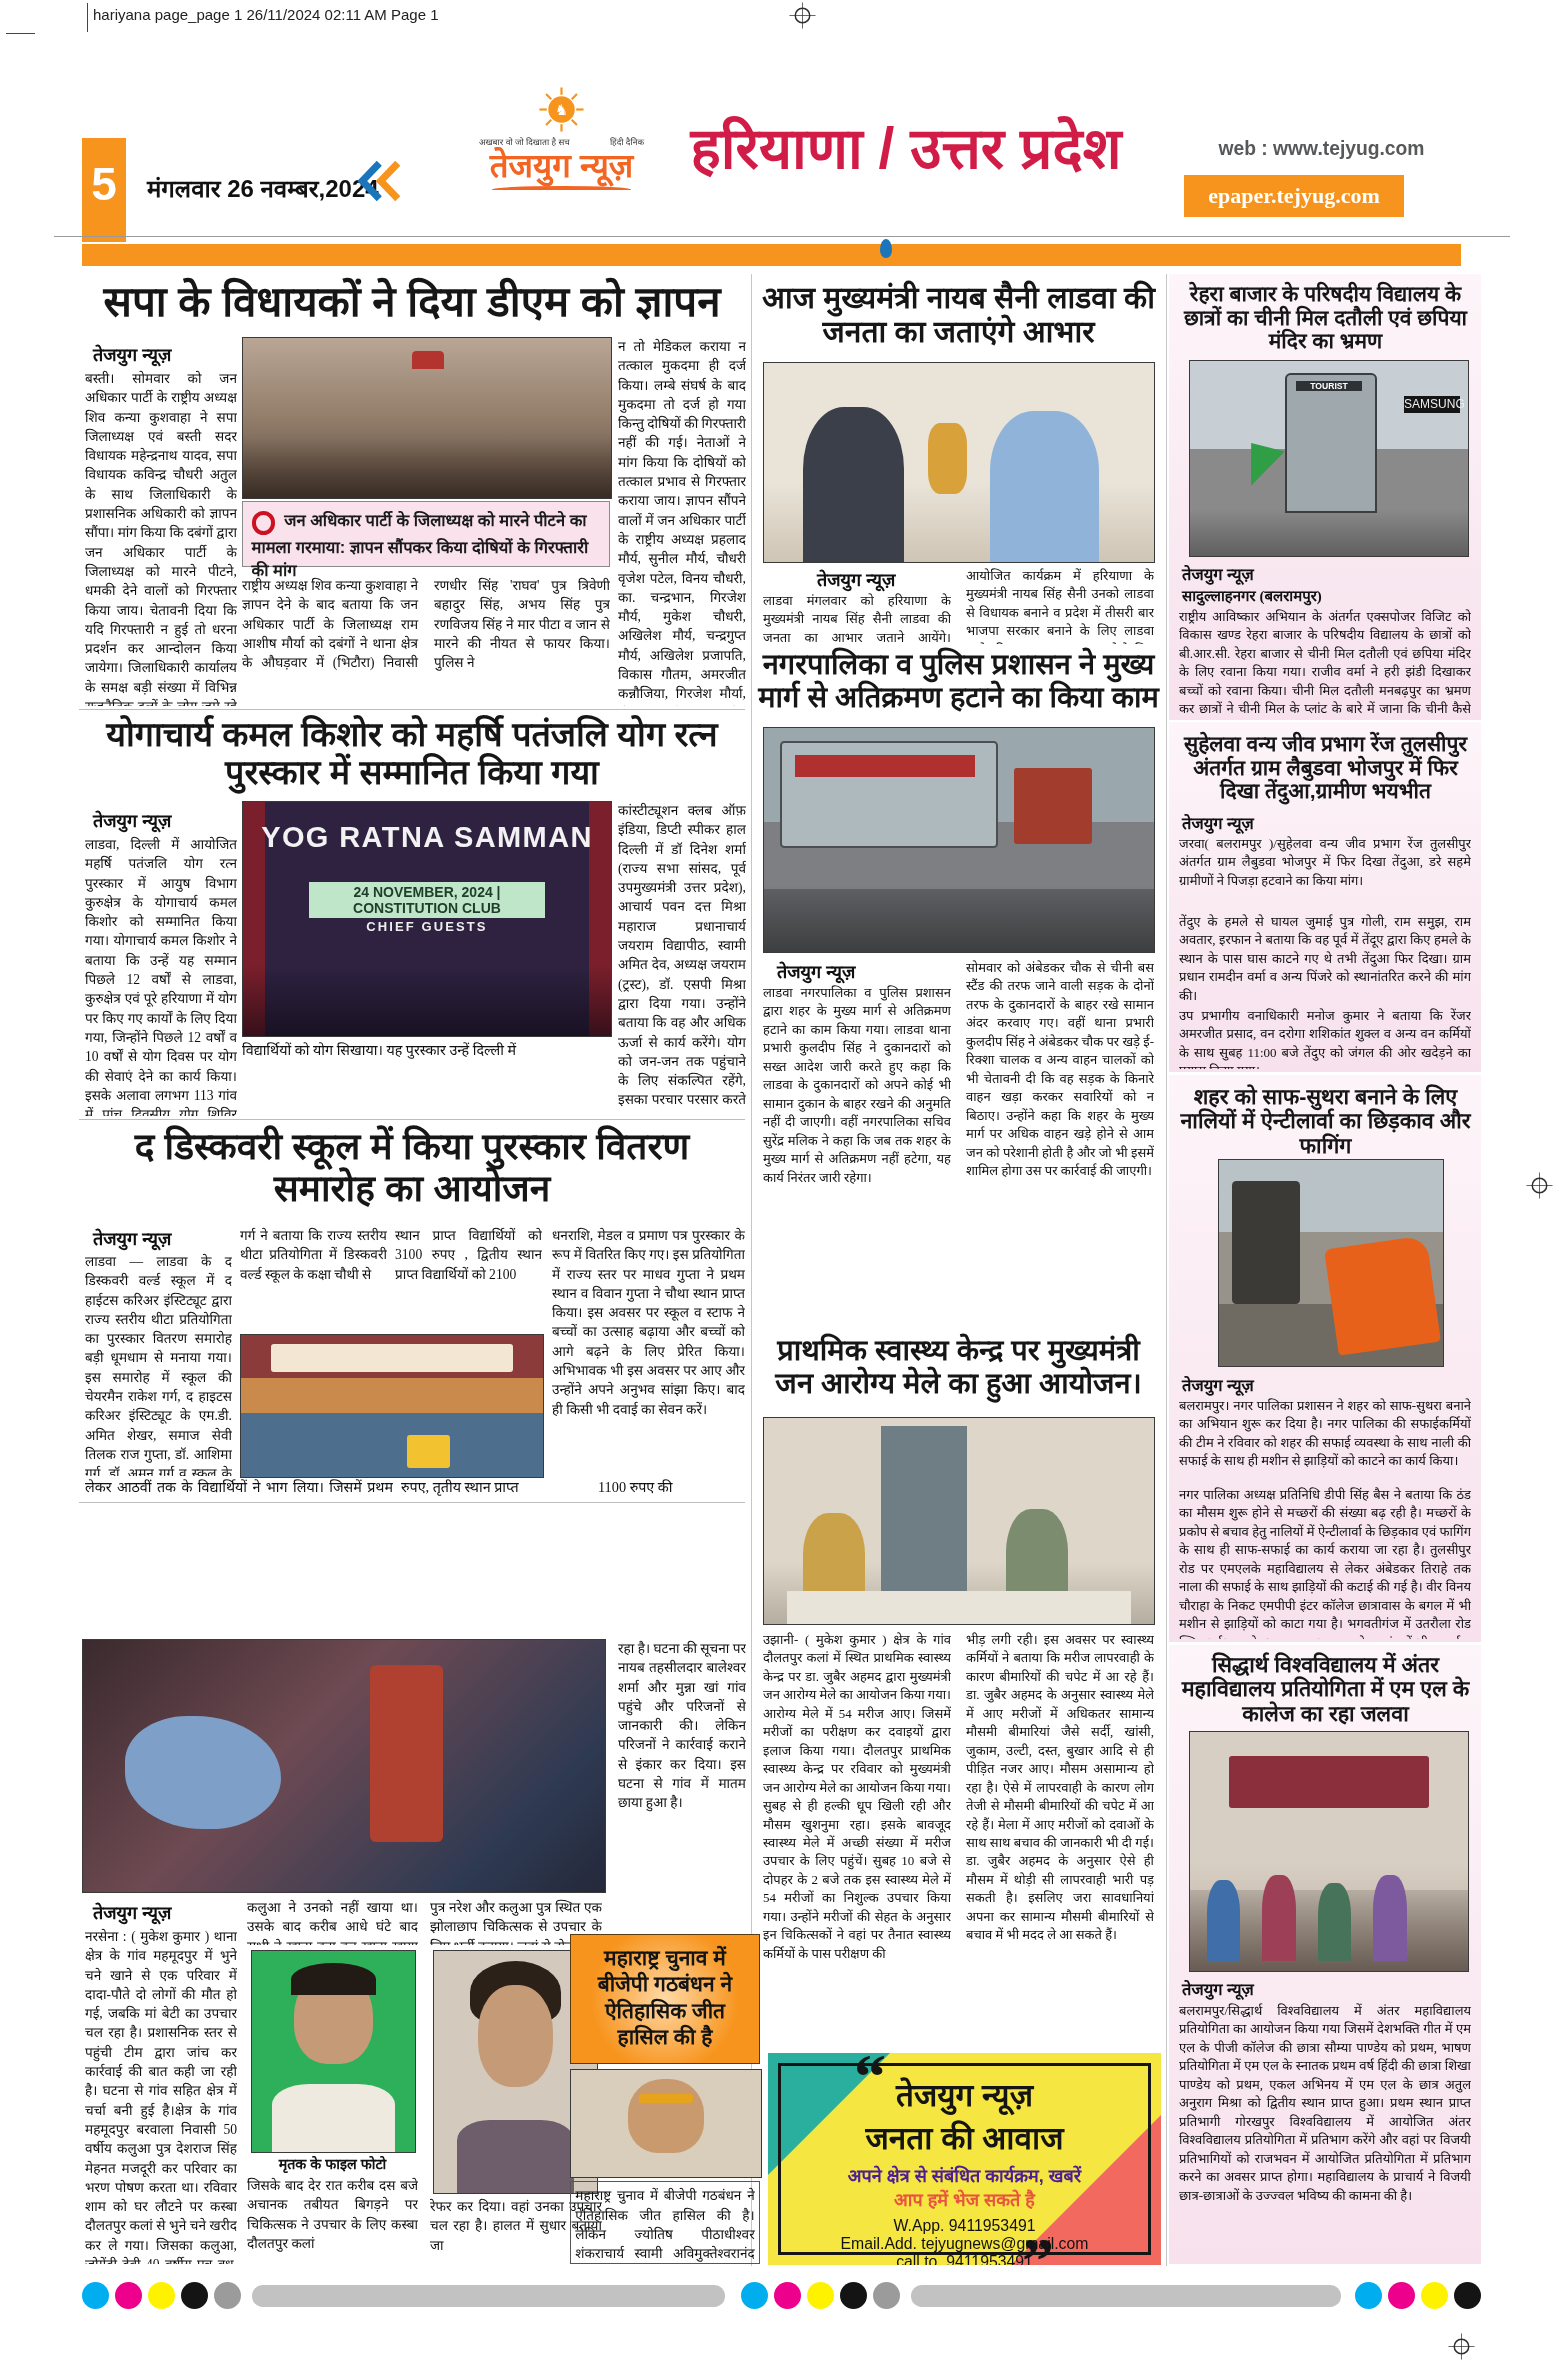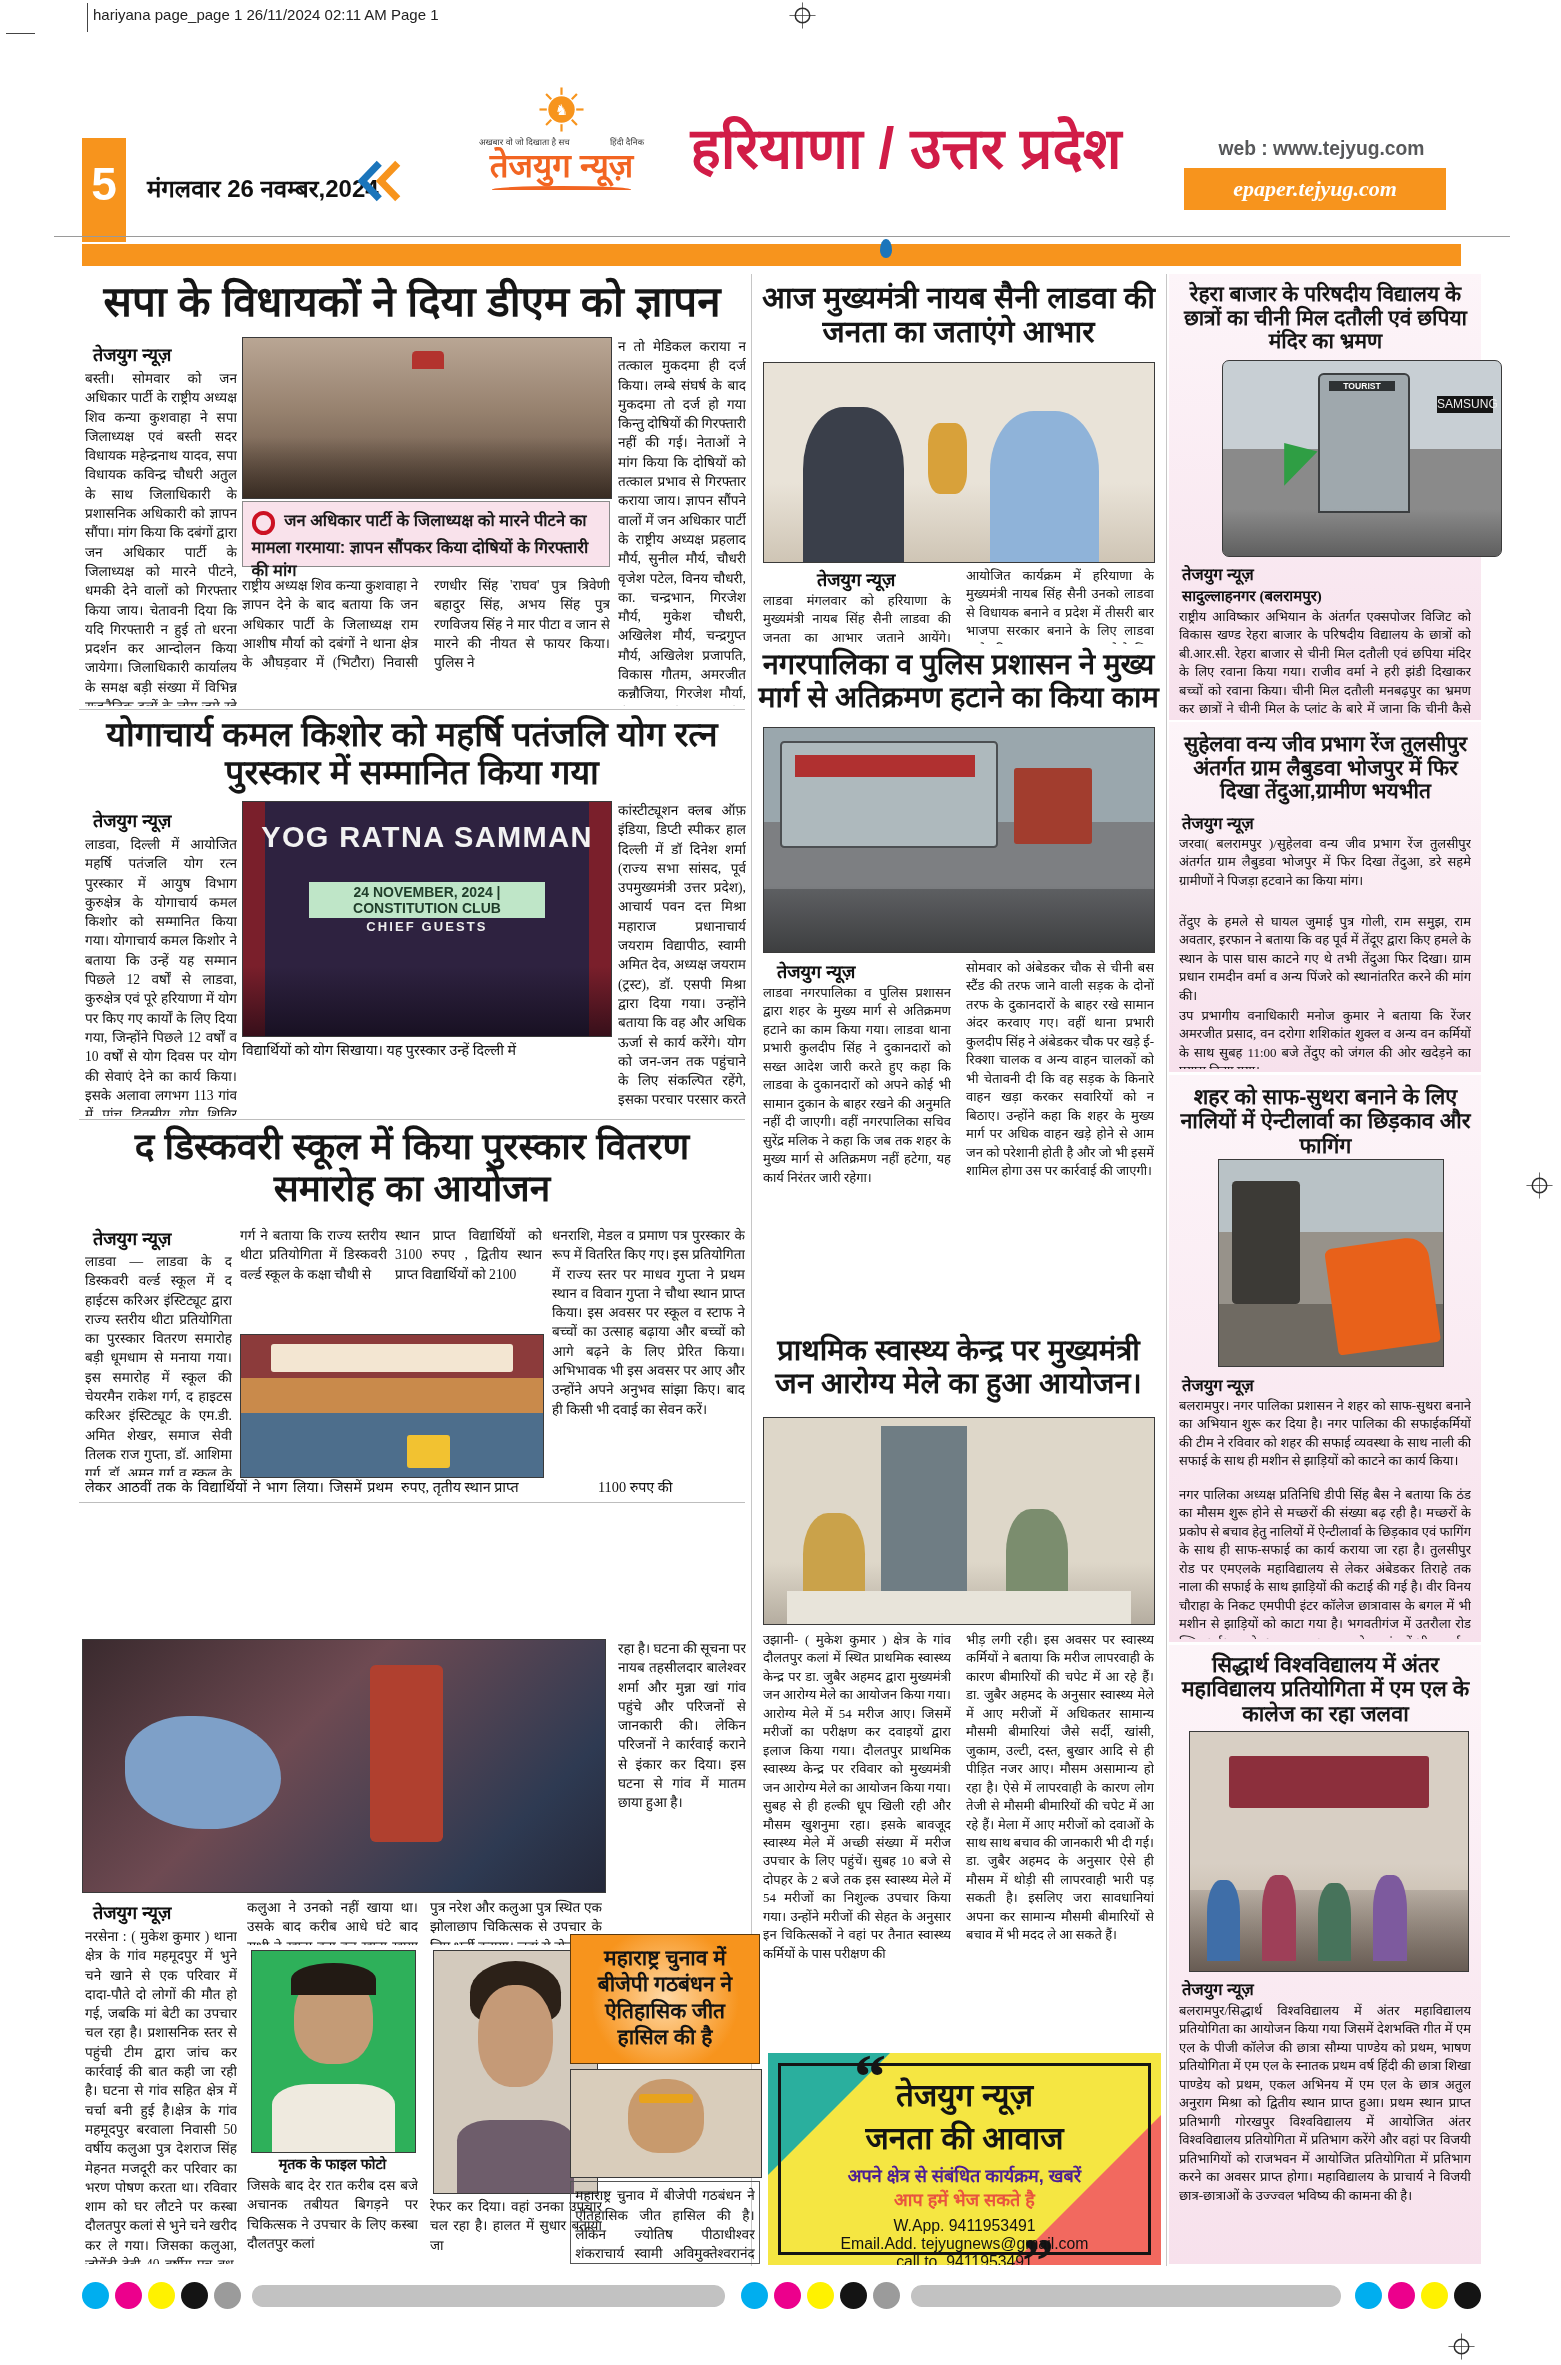--- a/index.html
+++ b/index.html
@@ -77,21 +77,21 @@
       <span>अखबार वो जो दिखाता है सच</span>
       <span>हिंदी दैनिक</span>
     </div>
     <div style="font-size:33px;font-weight:700;color:#F26522;line-height:1.1;">तेजयुग न्यूज़</div>
     <div style="height:3.6px;background:#F26522;border-radius:50%/100% 100% 0 0;margin:1.4px 13px 0 13px;"></div>
   </div>
 
   <div class="abs" style="left:630px;top:120px;width:552px;font-size:57px;font-weight:700;color:#D11C47;text-align:center;line-height:1.0;font-stretch:condensed;">हरियाणा / उत्तर प्रदेश</div>
 
   <div class="abs" style="left:1198px;top:138px;width:247px;font-size:19.3px;font-weight:700;color:#57585A;text-align:center;">web : www.tejyug.com</div>
-  <div class="abs orange" style="left:1184px;top:168px;width:262px;height:42px;font-style:italic;">
+  <div class="abs orange" style="left:1184px;top:175px;width:220px;height:42px;">
     <div style="color:#fff;font-size:22px;font-weight:700;text-align:center;line-height:42px;font-family:'Liberation Serif',serif;">epaper.tejyug.com</div>
   </div>
 
   <div class="hrule" style="left:54px;top:236px;width:1456px;background:#9a9a9a;"></div>
   <div class="abs orange" style="left:82px;top:244px;width:1379px;height:22px;"></div>
   <div class="abs" style="left:880px;top:239px;width:11.5px;height:18.6px;background:#1B75BB;border-radius:50% 50% 50% 50%/60% 60% 40% 40%;"></div>
 
   <div class="abs" style="left:1182px;top:276px;width:301px;height:40px;display:flex;align-items:center;">
     <span class="chev" style="background:#29ABE2;"></span>
     <span class="chev" style="background:#FFD400;"></span>
@@ -238,21 +238,21 @@
     <div style="position:relative;text-align:center;font-size:31.5px;font-weight:700;color:#141414;">जनता की आवाज</div>
     <div style="position:relative;text-align:center;margin-top:5.7px;font-size:18px;font-weight:700;color:#4c1d95;">अपने क्षेत्र  से संबंधित कार्यक्रम, खबरें</div>
     <div style="position:relative;text-align:center;font-size:18px;font-weight:700;color:#E8543F;">आप हमें भेज सकते है</div>
     <div style="position:relative;text-align:center;margin-top:5.7px;font-size:15.8px;color:#111;">W.App. 9411953491</div>
     <div style="position:relative;text-align:center;font-size:15.8px;color:#111;">Email.Add. tejyugnews@gmail.com</div>
     <div style="position:relative;text-align:center;font-size:15.8px;color:#111;">call to. 9411953491</div>
   </div>
 
   <div class="abs panel" style="left:1169px;top:274px;width:312px;height:446px;"></div>
   <div class="abs hl" style="left:1175px;top:282px;width:301px;font-size:21px;">रेहरा बाजार के परिषदीय विद्यालय के छात्रों का चीनी मिल दतौली एवं छपिया मंदिर  का भ्रमण</div>
-  <div class="photo" style="left:1222px;top:360px;width:278px;height:195px;background:linear-gradient(180deg,#c8cfd4 0 45%,#8a8a8a 45% 100%);border-radius:7px;">
+  <div class="photo" style="left:1189px;top:360px;width:278px;height:195px;background:linear-gradient(180deg,#c8cfd4 0 45%,#8a8a8a 45% 100%);">
     <div style="position:absolute;left:34%;top:6%;width:32%;height:70%;background:#9fa8ad;border:2.1px solid #3c3f41;border-radius:5.7px 5.7px 0 0;"></div>
     <div style="position:absolute;left:38%;top:10%;width:24%;text-align:center;color:#fff;background:#2e3234;font-size:8.6px;font-weight:700;">TOURIST</div>
     <div style="position:absolute;right:3%;top:18%;width:20%;background:#151515;color:#eee;font-size:12px;text-align:center;padding:1.4px 0;">SAMSUNG</div>
     <div style="position:absolute;left:22%;top:42%;width:12%;height:22%;background:#2f9e44;clip-path:polygon(0 0,100% 20%,0 100%);"></div>
     <div style="position:absolute;left:0;bottom:0;width:100%;height:24%;background:linear-gradient(180deg,rgba(0,0,0,0),rgba(30,30,30,.4));"></div>
   </div>
   <div class="abs by" style="left:1182px;top:562px;font-size:16.5px;">तेजयुग न्यूज़</div>
   <div class="abs" style="left:1182px;top:585px;font-size:15px;font-weight:700;font-family:'Liberation Serif',serif;color:#111;">सादुल्लाहनगर (बलरामपुर)</div>
   <div class="abs bt" style="left:1179px;top:608px;width:292px;height:107px;font-size:13px;">राष्ट्रीय आविष्कार अभियान के अंतर्गत एक्सपोजर विजिट को विकास खण्ड रेहरा बाजार के परिषदीय विद्यालय के छात्रों को बी.आर.सी. रेहरा बाजार से चीनी मिल दतौली एवं छपिया मंदिर के लिए रवाना किया गया। राजीव वर्मा ने हरी झंडी दिखाकर बच्चों को रवाना किया। चीनी मिल दतौली मनबढ़पुर का भ्रमण कर छात्रों ने चीनी मिल के प्लांट के बारे में जाना कि चीनी कैसे बनती है। गन्ने से चीनी बनने की प्रक्रिया को जानकर बच्चे बहुत प्रसन्न हुए। इसके बाद सभी बच्चों को स्वामी नारायण छपिया मंदिर का भ्रमण कराया गया। कमलेश आजाद, तुलसीराम, आनन्द प्रकाश सिंह, श्रीमती अनीता, संजीव कुमार, इंद्रसेन यादव, प्रतिमा यादव आदि शिक्षक शिक्षिकाएं भ्रमण में शामिल रहे।</div>
 

